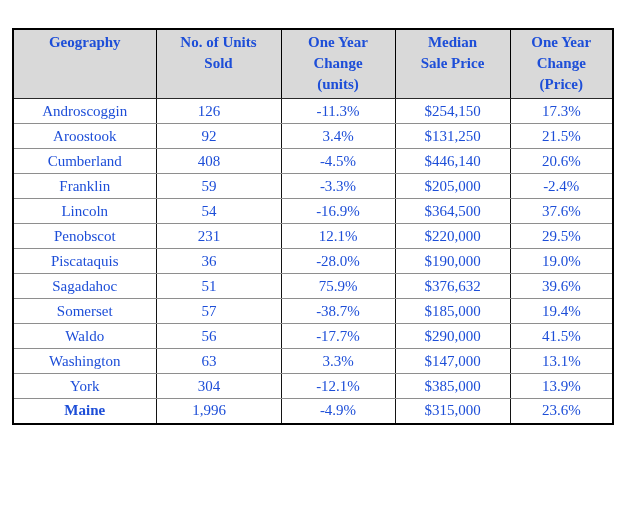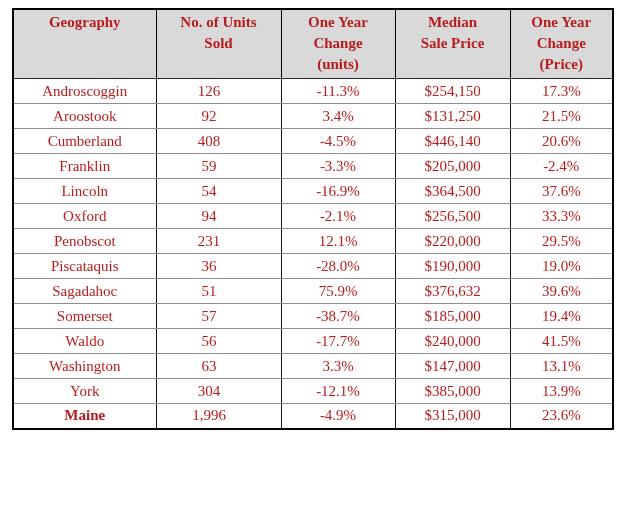--- a/index.html
+++ b/index.html
@@ -8,26 +8,26 @@
     position: relative;
     width: 624px;
     height: 528px;
     background: #ffffff;
     overflow: hidden;
     font-family: "Liberation Serif", "DejaVu Serif", serif;
   }
   .data-table {
     position: absolute;
     left: 12px;
-    top: 8px;
+    top: 28px;
     width: 600px;
     border-collapse: collapse;
     table-layout: fixed;
     border: 2px solid #000000;
-    color: #b91c1c;
+    color: #1d4ed8;
   }
   .data-table th {
     background: var(--header-bg, #d9d9d9);
     border-left: 1px solid #000000;
     border-right: 1px solid #000000;
     border-bottom: 1px solid #2a2a2a;
     vertical-align: top;
     text-align: center;
     font-size: 15px;
     font-weight: bold;
@@ -106,27 +106,20 @@
           <td class="col-price-change">-2.4%</td>
         </tr>
         <tr>
           <td class="col-geography">Lincoln</td>
           <td class="col-units-sold">54</td>
           <td class="col-units-change">-16.9%</td>
           <td class="col-median-sale-price">$364,500</td>
           <td class="col-price-change">37.6%</td>
         </tr>
         <tr>
-          <td class="col-geography">Oxford</td>
-          <td class="col-units-sold">94</td>
-          <td class="col-units-change">-2.1%</td>
-          <td class="col-median-sale-price">$256,500</td>
-          <td class="col-price-change">33.3%</td>
-        </tr>
-        <tr>
           <td class="col-geography">Penobscot</td>
           <td class="col-units-sold">231</td>
           <td class="col-units-change">12.1%</td>
           <td class="col-median-sale-price">$220,000</td>
           <td class="col-price-change">29.5%</td>
         </tr>
         <tr>
           <td class="col-geography">Piscataquis</td>
           <td class="col-units-sold">36</td>
           <td class="col-units-change">-28.0%</td>
@@ -144,21 +137,21 @@
           <td class="col-geography">Somerset</td>
           <td class="col-units-sold">57</td>
           <td class="col-units-change">-38.7%</td>
           <td class="col-median-sale-price">$185,000</td>
           <td class="col-price-change">19.4%</td>
         </tr>
         <tr>
           <td class="col-geography">Waldo</td>
           <td class="col-units-sold">56</td>
           <td class="col-units-change">-17.7%</td>
-          <td class="col-median-sale-price">$240,000</td>
+          <td class="col-median-sale-price">$290,000</td>
           <td class="col-price-change">41.5%</td>
         </tr>
         <tr>
           <td class="col-geography">Washington</td>
           <td class="col-units-sold">63</td>
           <td class="col-units-change">3.3%</td>
           <td class="col-median-sale-price">$147,000</td>
           <td class="col-price-change">13.1%</td>
         </tr>
         <tr>

